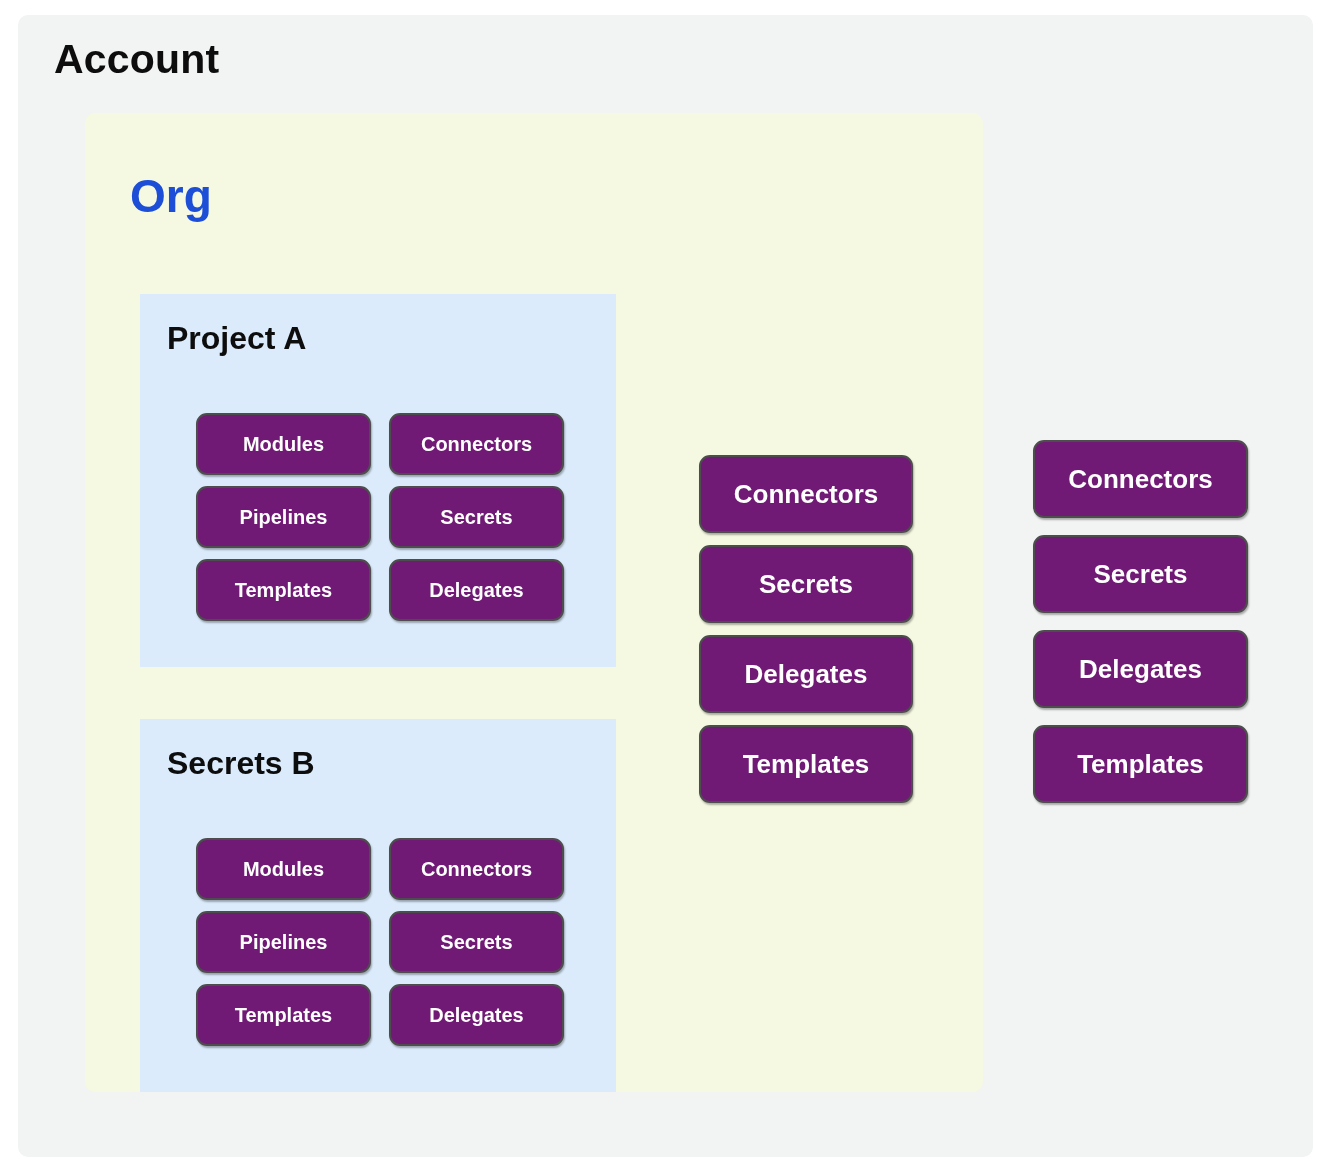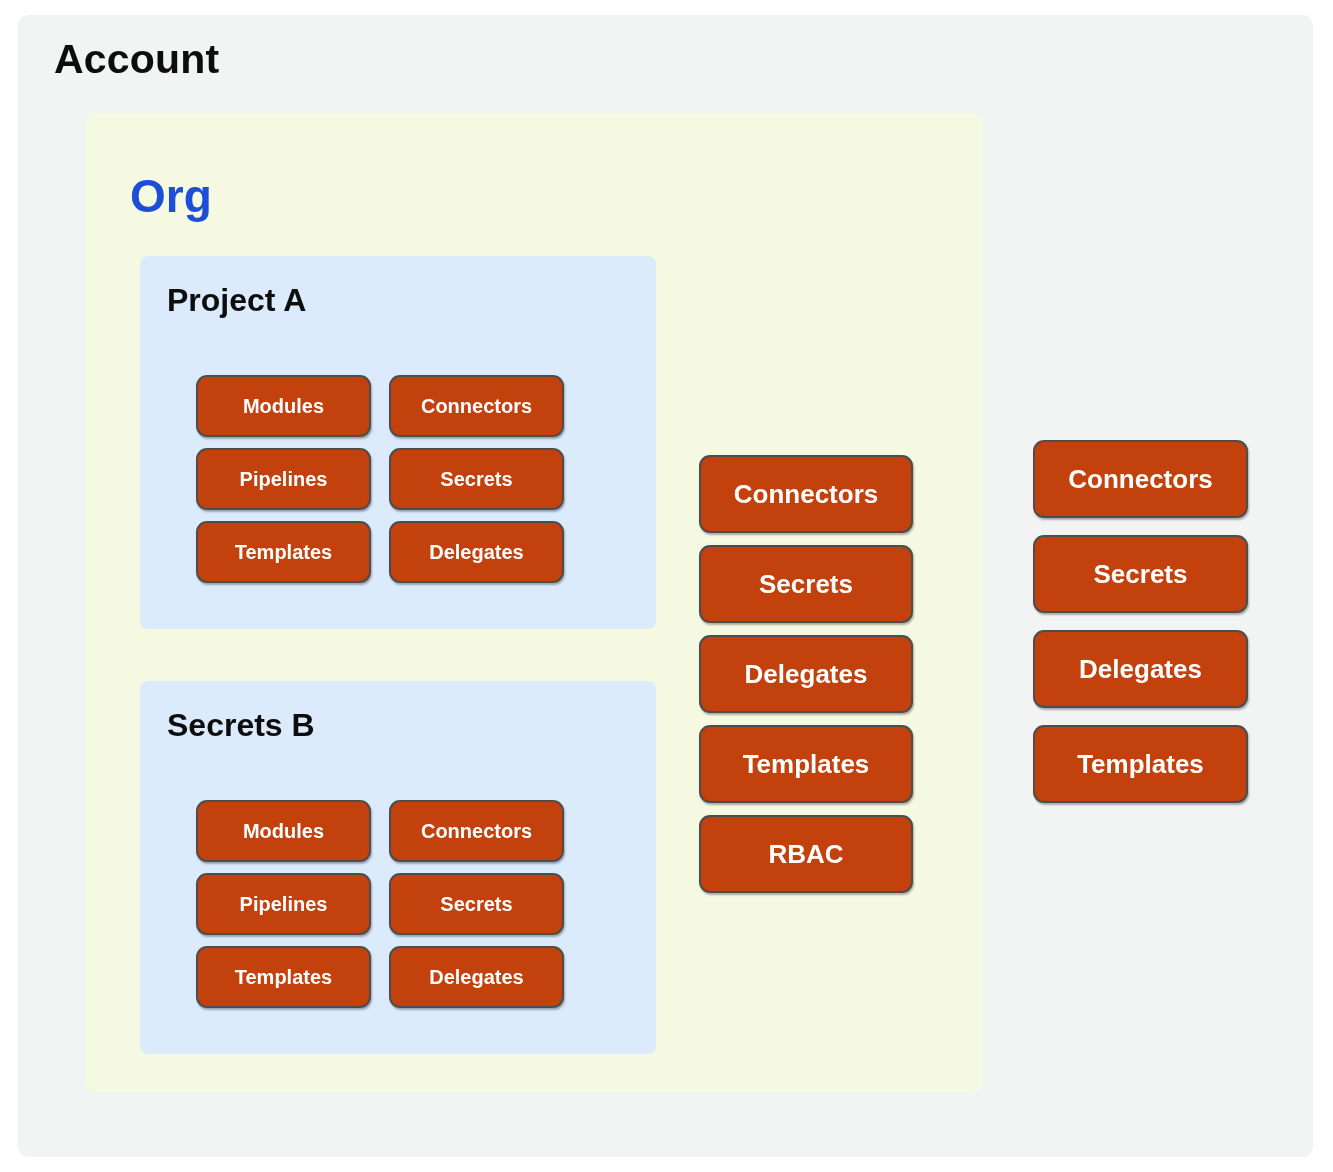--- a/index.html
+++ b/index.html
@@ -63,25 +63,26 @@
     line-height: 1;
     color: #1d4ed8;
     white-space: nowrap;
     margin-top: 16px;
   }
 
   
   .project-box {
     position: absolute;
     left: 55px;
-    width: 516px;
+    width: 476px;
     height: 373px;
     background: #dbebfb;
-    border-radius: 8px;
-    box-sizing: border-box;
+    border-radius: 0;
+    box-sizing: border-box;
+    margin-top: 38px;
   }
   .project-a { top: 143px; }
   .project-b { top: 568px; }
 
   .project-title {
     position: absolute;
     left: 27px;
     top: 28px;
     font-size: 32px;
     line-height: 1;
@@ -96,21 +97,21 @@
     top: 119px;
     display: grid;
     grid-template-columns: 175px 175px;
     grid-auto-rows: 62px;
     column-gap: 18px;
     row-gap: 11px;
   }
 
   
   .chip {
-    background: #c2410c;
+    background: #701a75;
     color: #ffffff;
     border: 2px solid #4d4d4d;
     border-radius: 11px;
     display: flex;
     align-items: center;
     justify-content: center;
     text-align: center;
     box-sizing: border-box;
     box-shadow: 1px 2px 2px rgba(0,0,0,0.30);
     user-select: none;
@@ -182,21 +183,20 @@
           <div class="chip small">Templates</div>
           <div class="chip small">Delegates</div>
         </div>
       </div>
 
       <div class="org-column">
         <div class="chip large">Connectors</div>
         <div class="chip large">Secrets</div>
         <div class="chip large">Delegates</div>
         <div class="chip large">Templates</div>
-        <div class="chip large">RBAC</div>
       </div>
 
     </div>
 
     <div class="account-column">
       <div class="chip large">Connectors</div>
       <div class="chip large">Secrets</div>
       <div class="chip large">Delegates</div>
       <div class="chip large">Templates</div>
     </div>

